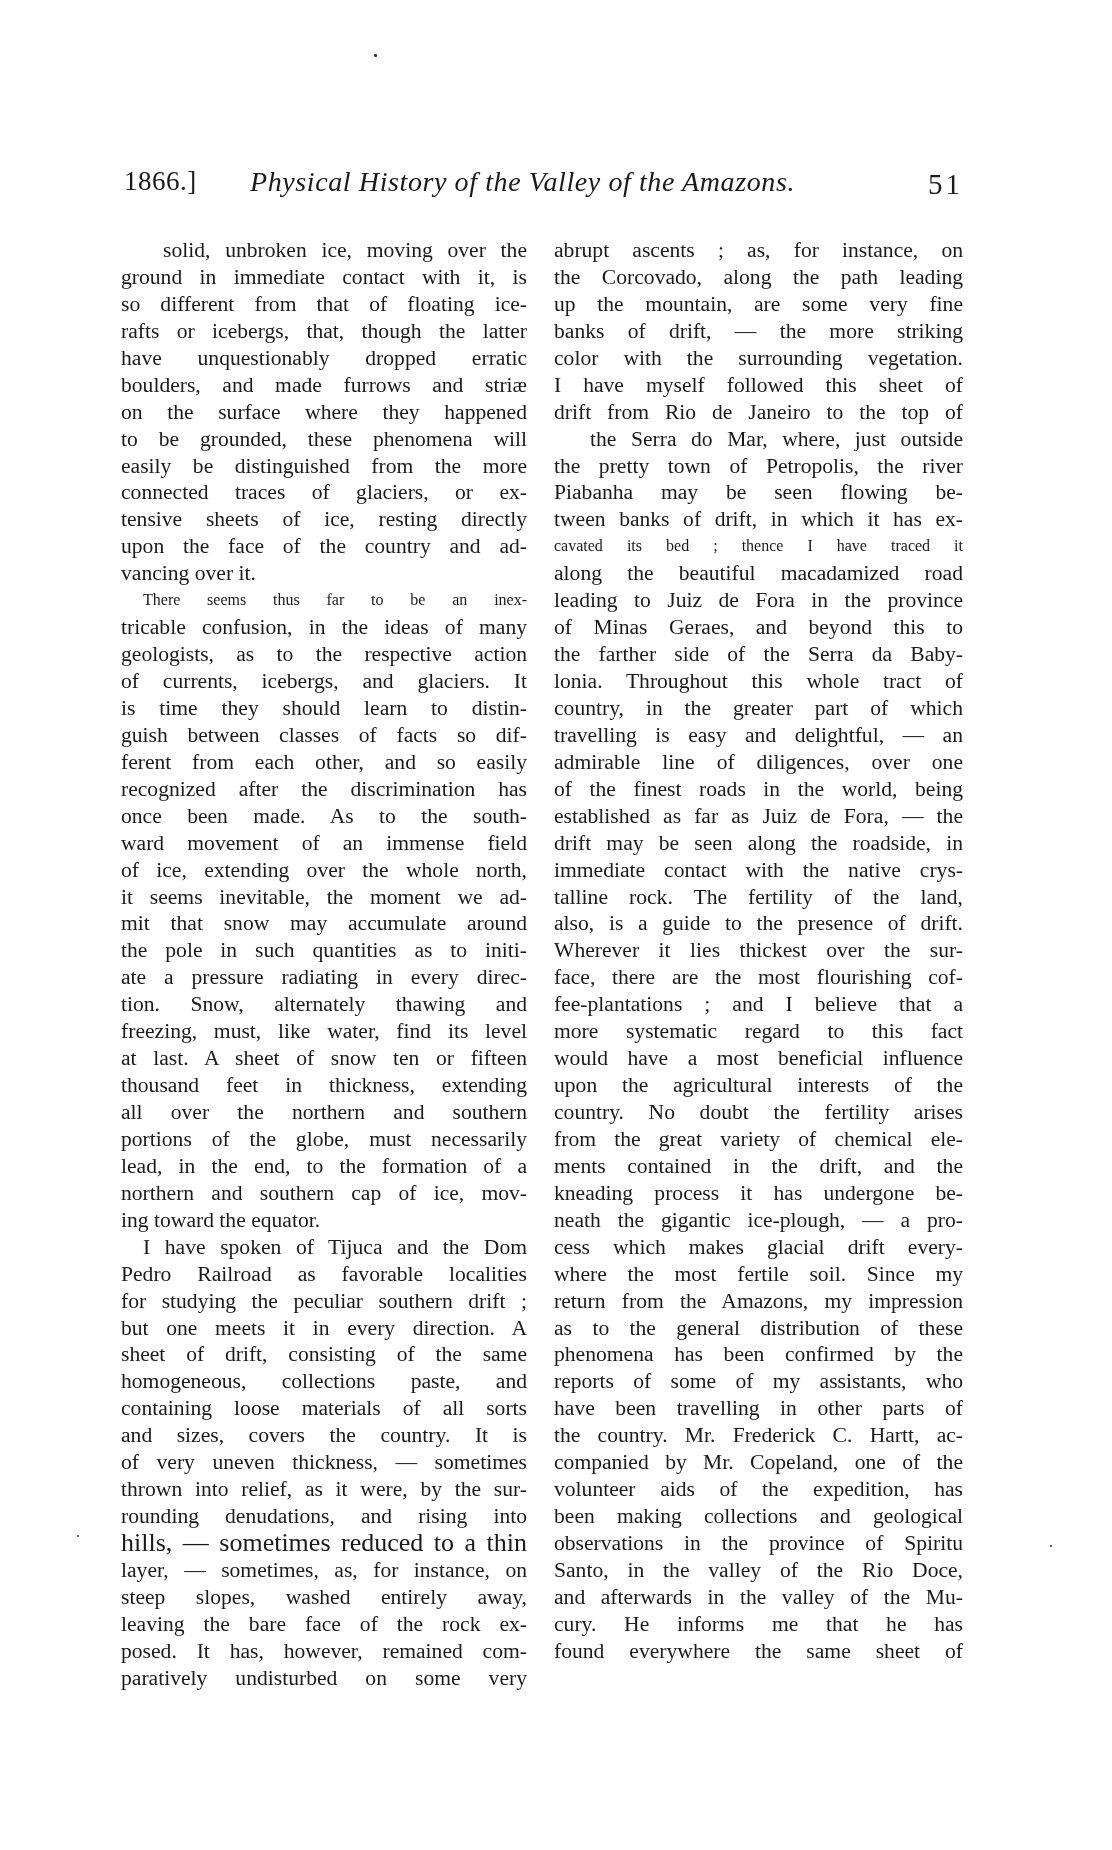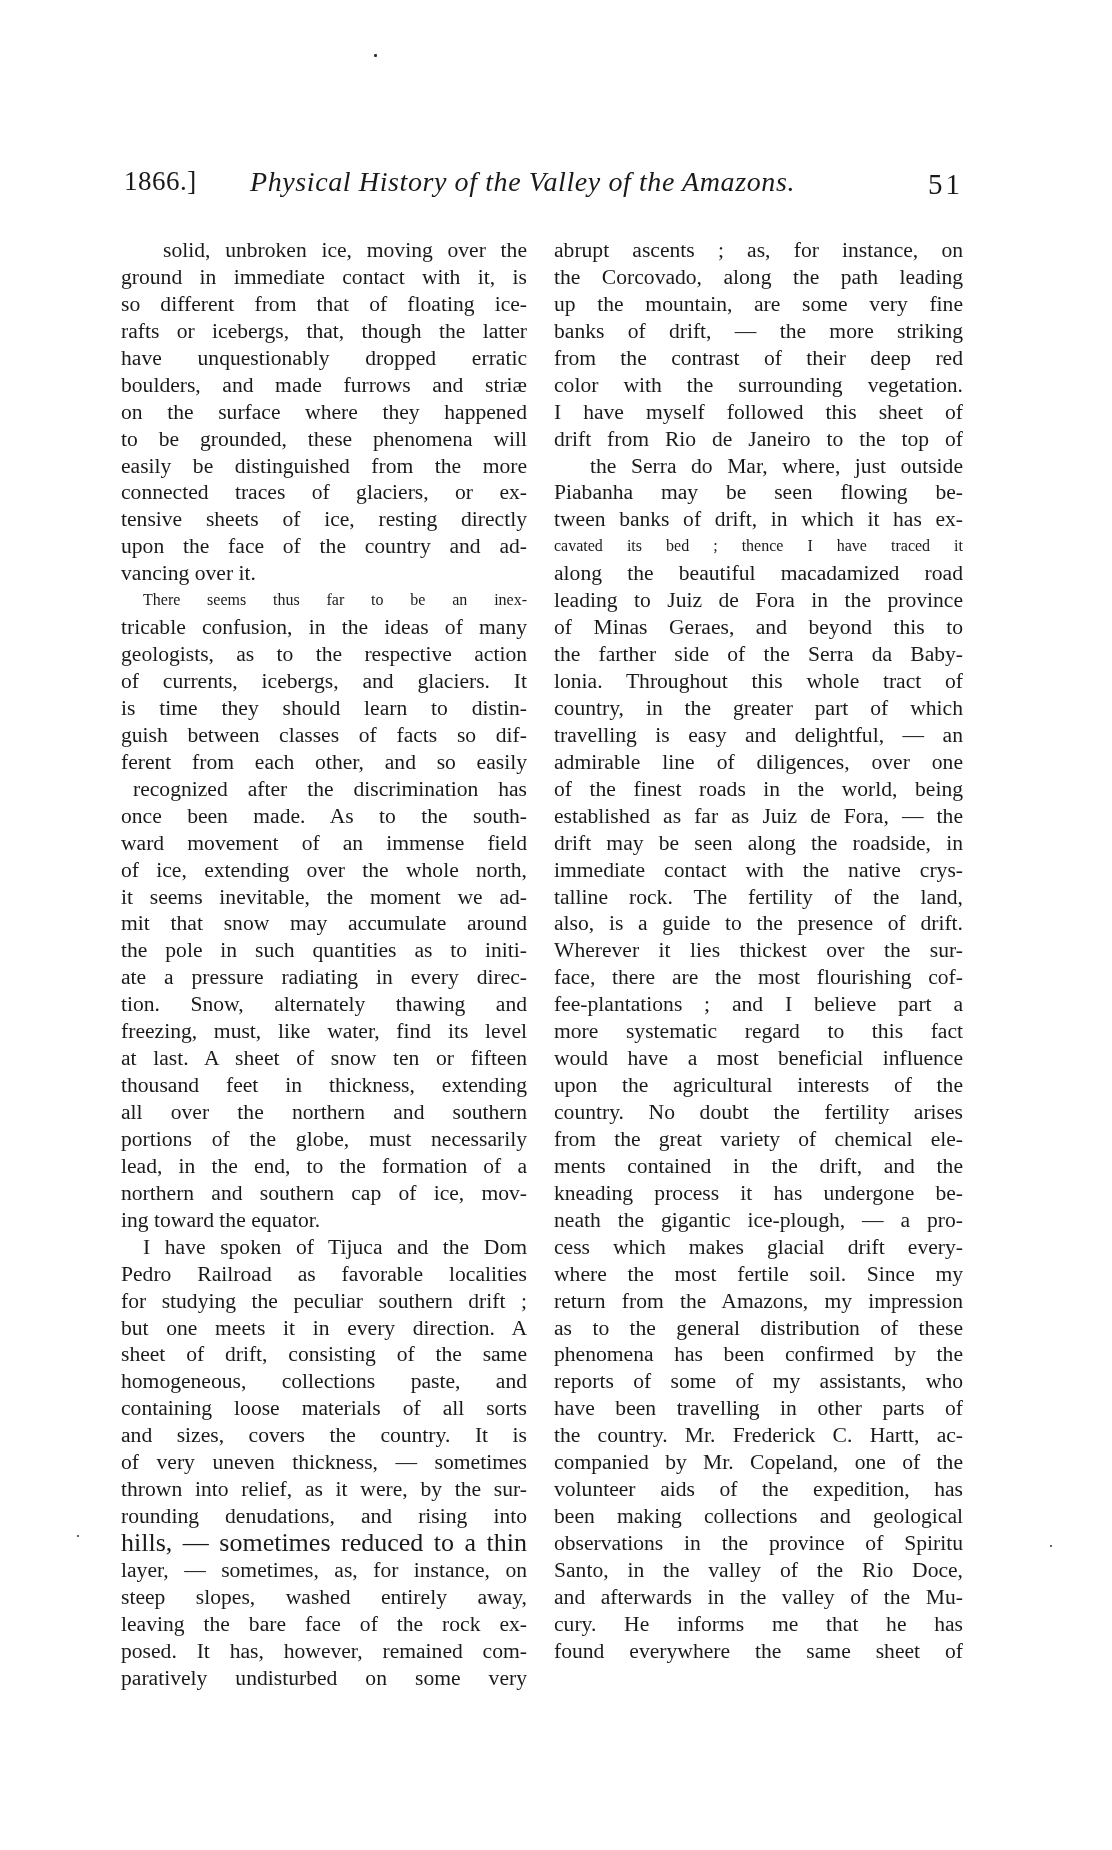--- a/index.html
+++ b/index.html
@@ -45,21 +45,21 @@
     <span class="line" style="white-space: normal; font-size: 21.6px;">tensive sheets of ice, resting directly</span>
     <span class="line" style="white-space: normal; font-size: 21.6px;">upon the face of the country and ad-</span>
     <span class="line last" style="white-space: normal; font-size: 21.6px;">vancing over it.</span>
     <span class="line indent" style="white-space: normal; font-size: 16px;">There seems thus far to be an inex-</span>
     <span class="line" style="white-space: normal; font-size: 21.6px;">tricable confusion, in the ideas of many</span>
     <span class="line" style="white-space: normal; font-size: 21.6px;">geologists, as to the respective action</span>
     <span class="line" style="white-space: normal; font-size: 21.6px;">of currents, icebergs, and glaciers. It</span>
     <span class="line" style="white-space: normal; font-size: 21.6px;">is time they should learn to distin-</span>
     <span class="line" style="white-space: normal; font-size: 21.6px;">guish between classes of facts so dif-</span>
     <span class="line" style="white-space: normal; font-size: 21.6px;">ferent from each other, and so easily</span>
-    <span class="line" style="white-space: normal; font-size: 21.6px; margin-left: 12px;">recognized after the discrimination has</span>
+    <span class="line" style="white-space: normal; font-size: 21.6px;">recognized after the discrimination has</span>
     <span class="line" style="white-space: normal; font-size: 21.6px;">once been made. As to the south-</span>
     <span class="line" style="white-space: normal; font-size: 21.6px;">ward movement of an immense field</span>
     <span class="line" style="white-space: normal; font-size: 21.6px;">of ice, extending over the whole north,</span>
     <span class="line" style="white-space: normal; font-size: 21.6px;">it seems inevitable, the moment we ad-</span>
     <span class="line" style="white-space: normal; font-size: 21.6px;">mit that snow may accumulate around</span>
     <span class="line" style="white-space: normal; font-size: 21.6px;">the pole in such quantities as to initi-</span>
     <span class="line" style="white-space: normal; font-size: 21.6px;">ate a pressure radiating in every direc-</span>
     <span class="line" style="white-space: normal; font-size: 21.6px;">tion. Snow, alternately thawing and</span>
     <span class="line" style="white-space: normal; font-size: 21.6px;">freezing, must, like water, find its level</span>
     <span class="line" style="white-space: normal; font-size: 21.6px;">at last. A sheet of snow ten or fifteen</span>
@@ -85,45 +85,45 @@
     <span class="line" style="white-space: normal; font-size: 21.6px;">steep slopes, washed entirely away,</span>
     <span class="line" style="white-space: normal; font-size: 21.6px;">leaving the bare face of the rock ex-</span>
     <span class="line" style="white-space: normal; font-size: 21.6px;">posed. It has, however, remained com-</span>
     <span class="line" style="white-space: normal; font-size: 21.6px;">paratively undisturbed on some very</span>
   </div>
 <div class="column col-right" id="col-right">
     <span class="line" style="white-space: normal; font-size: 21.6px;">abrupt ascents ; as, for instance, on</span>
     <span class="line" style="white-space: normal; font-size: 21.6px;">the Corcovado, along the path leading</span>
     <span class="line" style="white-space: normal; font-size: 21.6px;">up the mountain, are some very fine</span>
     <span class="line" style="white-space: normal; font-size: 21.6px;">banks of drift, — the more striking</span>
-    <span class="line" style="white-space: normal; font-size: 21.6px;">from the contrast of their deep red</span>
     <span class="line" style="white-space: normal; font-size: 21.6px;">color with the surrounding vegetation.</span>
     <span class="line" style="white-space: normal; font-size: 21.6px;">I have myself followed this sheet of</span>
     <span class="line" style="white-space: normal; font-size: 21.6px;">drift from Rio de Janeiro to the top of</span>
     <span class="line" style="white-space: normal; font-size: 21.6px; margin-left: 36px;">the Serra do Mar, where, just outside</span>
+    <span class="line" style="white-space: normal; font-size: 21.6px;">the pretty town of Petropolis, the river</span>
     <span class="line" style="white-space: normal; font-size: 21.6px;">Piabanha may be seen flowing be-</span>
     <span class="line" style="white-space: normal; font-size: 21.6px;">tween banks of drift, in which it has ex-</span>
     <span class="line" style="white-space: normal; font-size: 16px;">cavated its bed ; thence I have traced it</span>
     <span class="line" style="white-space: normal; font-size: 21.6px;">along the beautiful macadamized road</span>
     <span class="line" style="white-space: normal; font-size: 21.6px;">leading to Juiz de Fora in the province</span>
     <span class="line" style="white-space: normal; font-size: 21.6px;">of Minas Geraes, and beyond this to</span>
     <span class="line" style="white-space: normal; font-size: 21.6px;">the farther side of the Serra da Baby-</span>
     <span class="line" style="white-space: normal; font-size: 21.6px;">lonia. Throughout this whole tract of</span>
     <span class="line" style="white-space: normal; font-size: 21.6px;">country, in the greater part of which</span>
     <span class="line" style="white-space: normal; font-size: 21.6px;">travelling is easy and delightful, — an</span>
     <span class="line" style="white-space: normal; font-size: 21.6px;">admirable line of diligences, over one</span>
     <span class="line" style="white-space: normal; font-size: 21.6px;">of the finest roads in the world, being</span>
     <span class="line" style="white-space: normal; font-size: 21.6px;">established as far as Juiz de Fora, — the</span>
     <span class="line" style="white-space: normal; font-size: 21.6px;">drift may be seen along the roadside, in</span>
     <span class="line" style="white-space: normal; font-size: 21.6px;">immediate contact with the native crys-</span>
     <span class="line" style="white-space: normal; font-size: 21.6px;">talline rock. The fertility of the land,</span>
     <span class="line" style="white-space: normal; font-size: 21.6px;">also, is a guide to the presence of drift.</span>
     <span class="line" style="white-space: normal; font-size: 21.6px;">Wherever it lies thickest over the sur-</span>
     <span class="line" style="white-space: normal; font-size: 21.6px;">face, there are the most flourishing cof-</span>
-    <span class="line" style="white-space: normal; font-size: 21.6px;">fee-plantations ; and I believe part a</span>
+    <span class="line" style="white-space: normal; font-size: 21.6px;">fee-plantations ; and I believe that a</span>
     <span class="line" style="white-space: normal; font-size: 21.6px;">more systematic regard to this fact</span>
     <span class="line" style="white-space: normal; font-size: 21.6px;">would have a most beneficial influence</span>
     <span class="line" style="white-space: normal; font-size: 21.6px;">upon the agricultural interests of the</span>
     <span class="line" style="white-space: normal; font-size: 21.6px;">country. No doubt the fertility arises</span>
     <span class="line" style="white-space: normal; font-size: 21.6px;">from the great variety of chemical ele-</span>
     <span class="line" style="white-space: normal; font-size: 21.6px;">ments contained in the drift, and the</span>
     <span class="line" style="white-space: normal; font-size: 21.6px;">kneading process it has undergone be-</span>
     <span class="line" style="white-space: normal; font-size: 21.6px;">neath the gigantic ice-plough, — a pro-</span>
     <span class="line" style="white-space: normal; font-size: 21.6px;">cess which makes glacial drift every-</span>
     <span class="line" style="white-space: normal; font-size: 21.6px;">where the most fertile soil. Since my</span>

